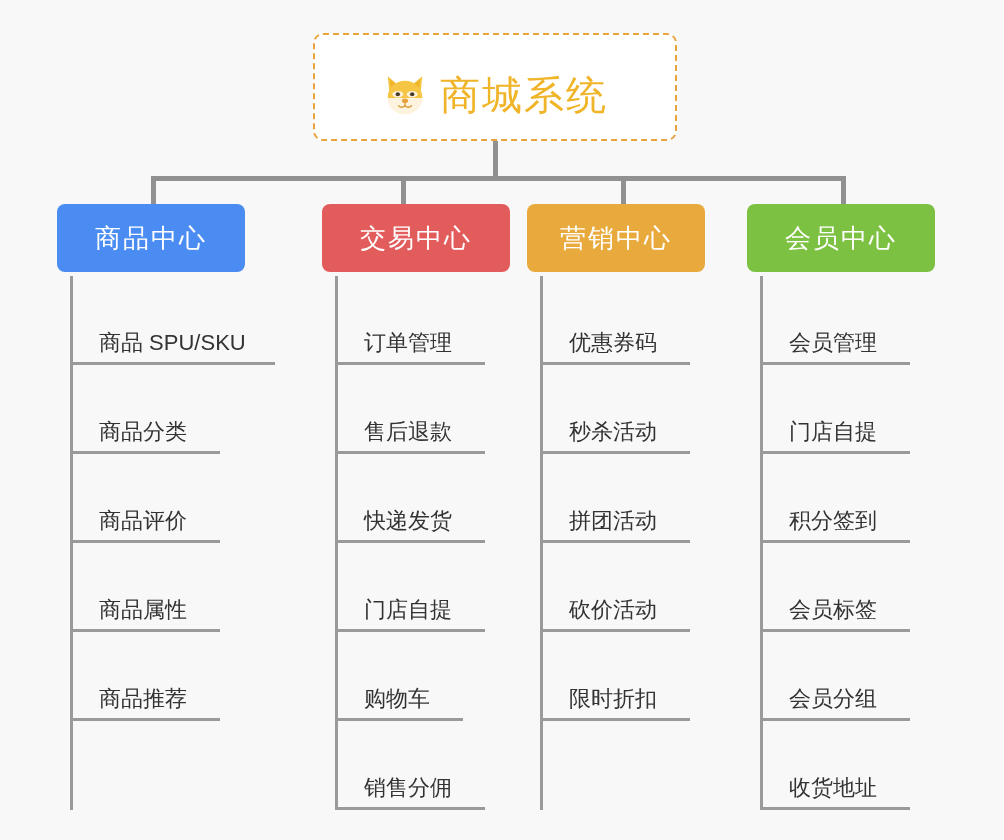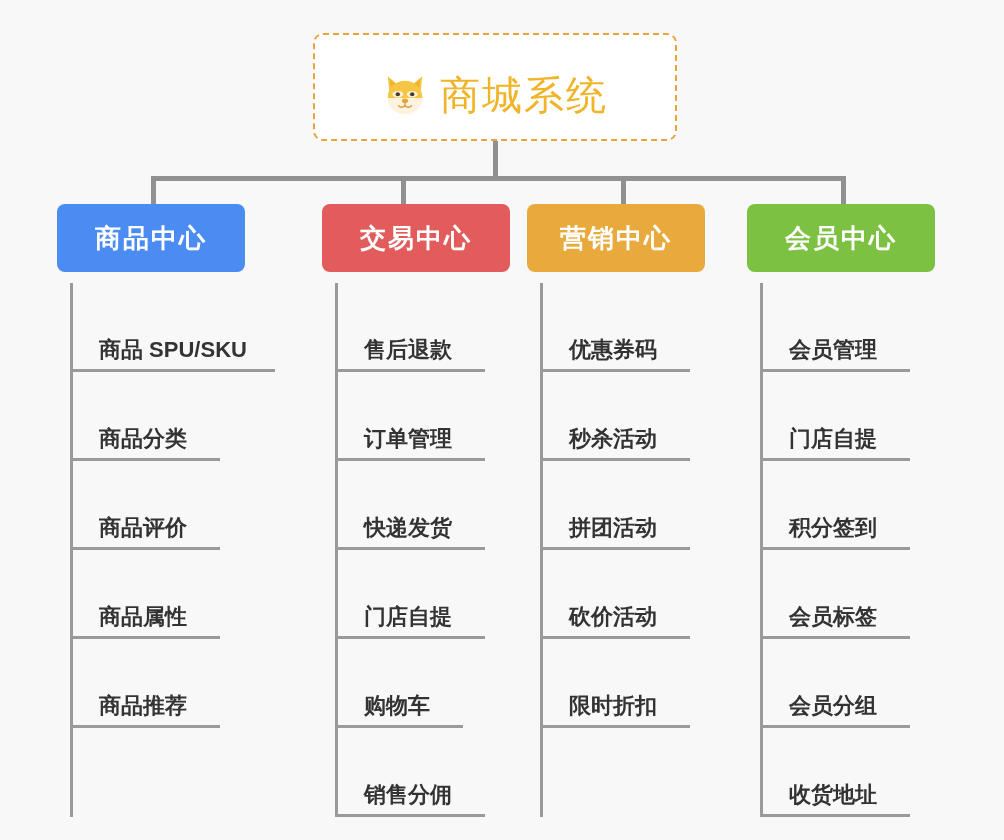--- a/index.html
+++ b/index.html
@@ -35,31 +35,31 @@
     white-space:nowrap;
   }
 
   
   .conn{position:absolute;background:#919191;}
   .conn-stem-top{left:493px;top:141px;width:5px;height:37px;}
   .conn-hbar{left:148px;top:176px;width:1137px;height:5px;}
   .conn-drop{top:176px;width:5px;height:30px;}
 
   
-  .col{position:absolute;top:204px;font-weight:bold;}
+  .col{position:absolute;top:204px;}
   .cat-box{
     height:68px;
     border-radius:8px;
     display:flex;align-items:center;justify-content:center;
     color:#ffffff;
     font-size:26px;
     letter-spacing:2px;
     box-sizing:border-box;
   }
-  .items{position:relative;margin-top:11px;}
+  .items{position:relative;margin-top:4px;}
   .stem{
     position:absolute;
     left:13px;
     top:0;
     width:3px;
     background:#9a9a9a;
   }
   .item{
     position:relative;
     height:89px;
@@ -143,25 +143,25 @@
             <span class="item-label">商品推荐</span>
             <div class="item-rule" style="width: 150px;"></div>
           </div>
         </div>
       </div>
       <div class="col" style="left: 322px; width: 188px;">
         <div class="cat-box" style="background: rgb(226, 92, 92); width: 188px;">交易中心</div>
         <div class="items">
           <div class="stem" style="height: 534px;"></div>
           <div class="item">
+            <span class="item-label">订单管理</span>
+            <div class="item-rule" style="width: 150px;"></div>
+          </div>
+          <div class="item">
             <span class="item-label">售后退款</span>
-            <div class="item-rule" style="width: 150px;"></div>
-          </div>
-          <div class="item">
-            <span class="item-label">订单管理</span>
             <div class="item-rule" style="width: 150px;"></div>
           </div>
           <div class="item">
             <span class="item-label">快递发货</span>
             <div class="item-rule" style="width: 150px;"></div>
           </div>
           <div class="item">
             <span class="item-label">门店自提</span>
             <div class="item-rule" style="width: 150px;"></div>
           </div>

